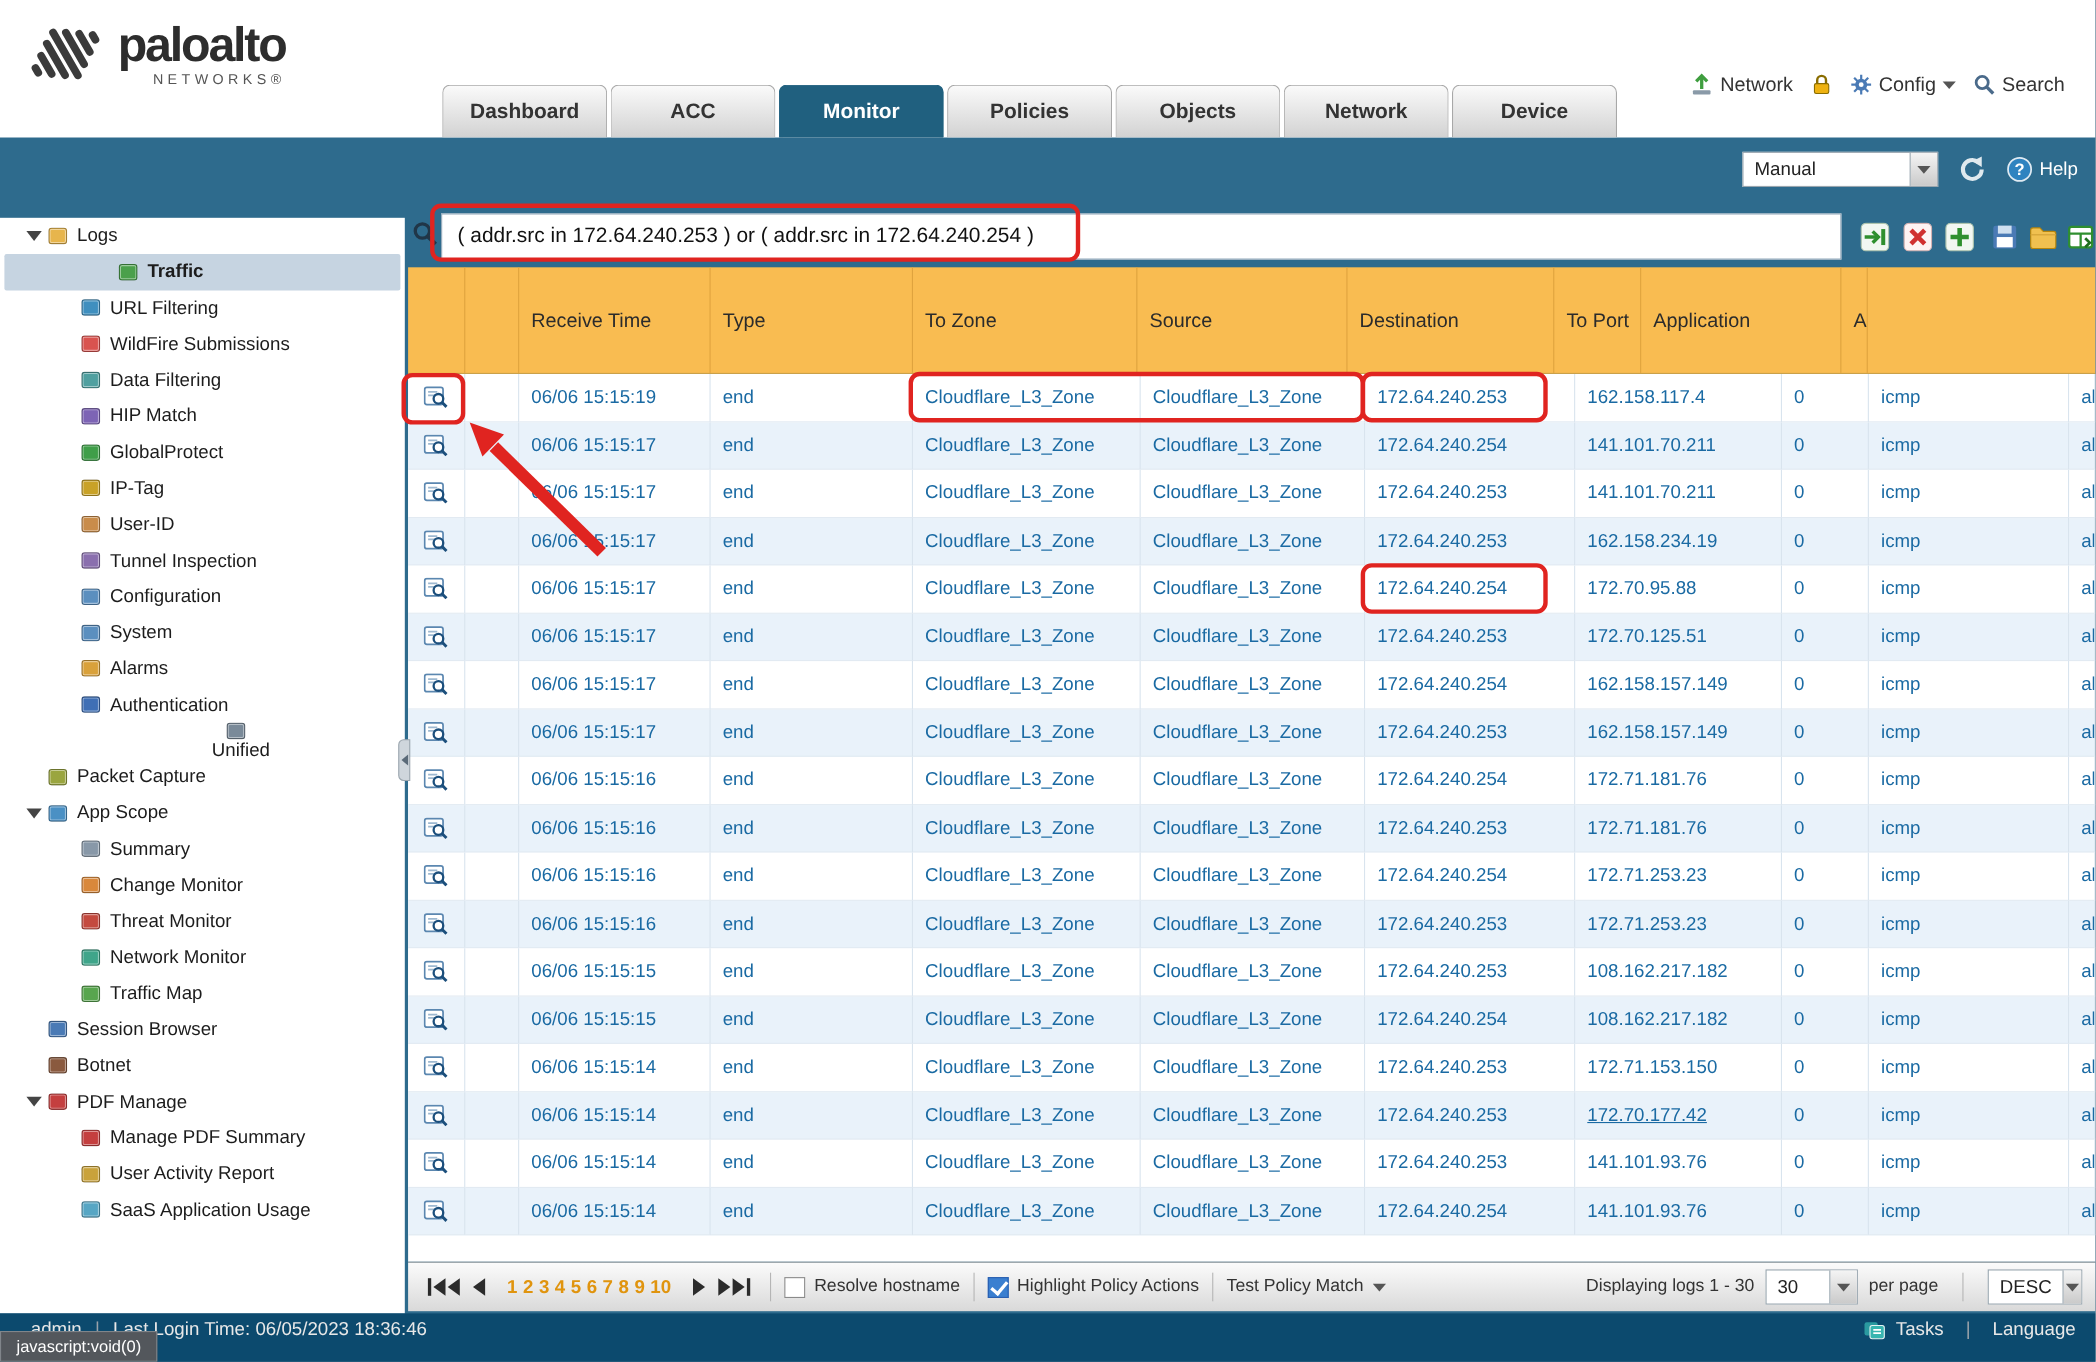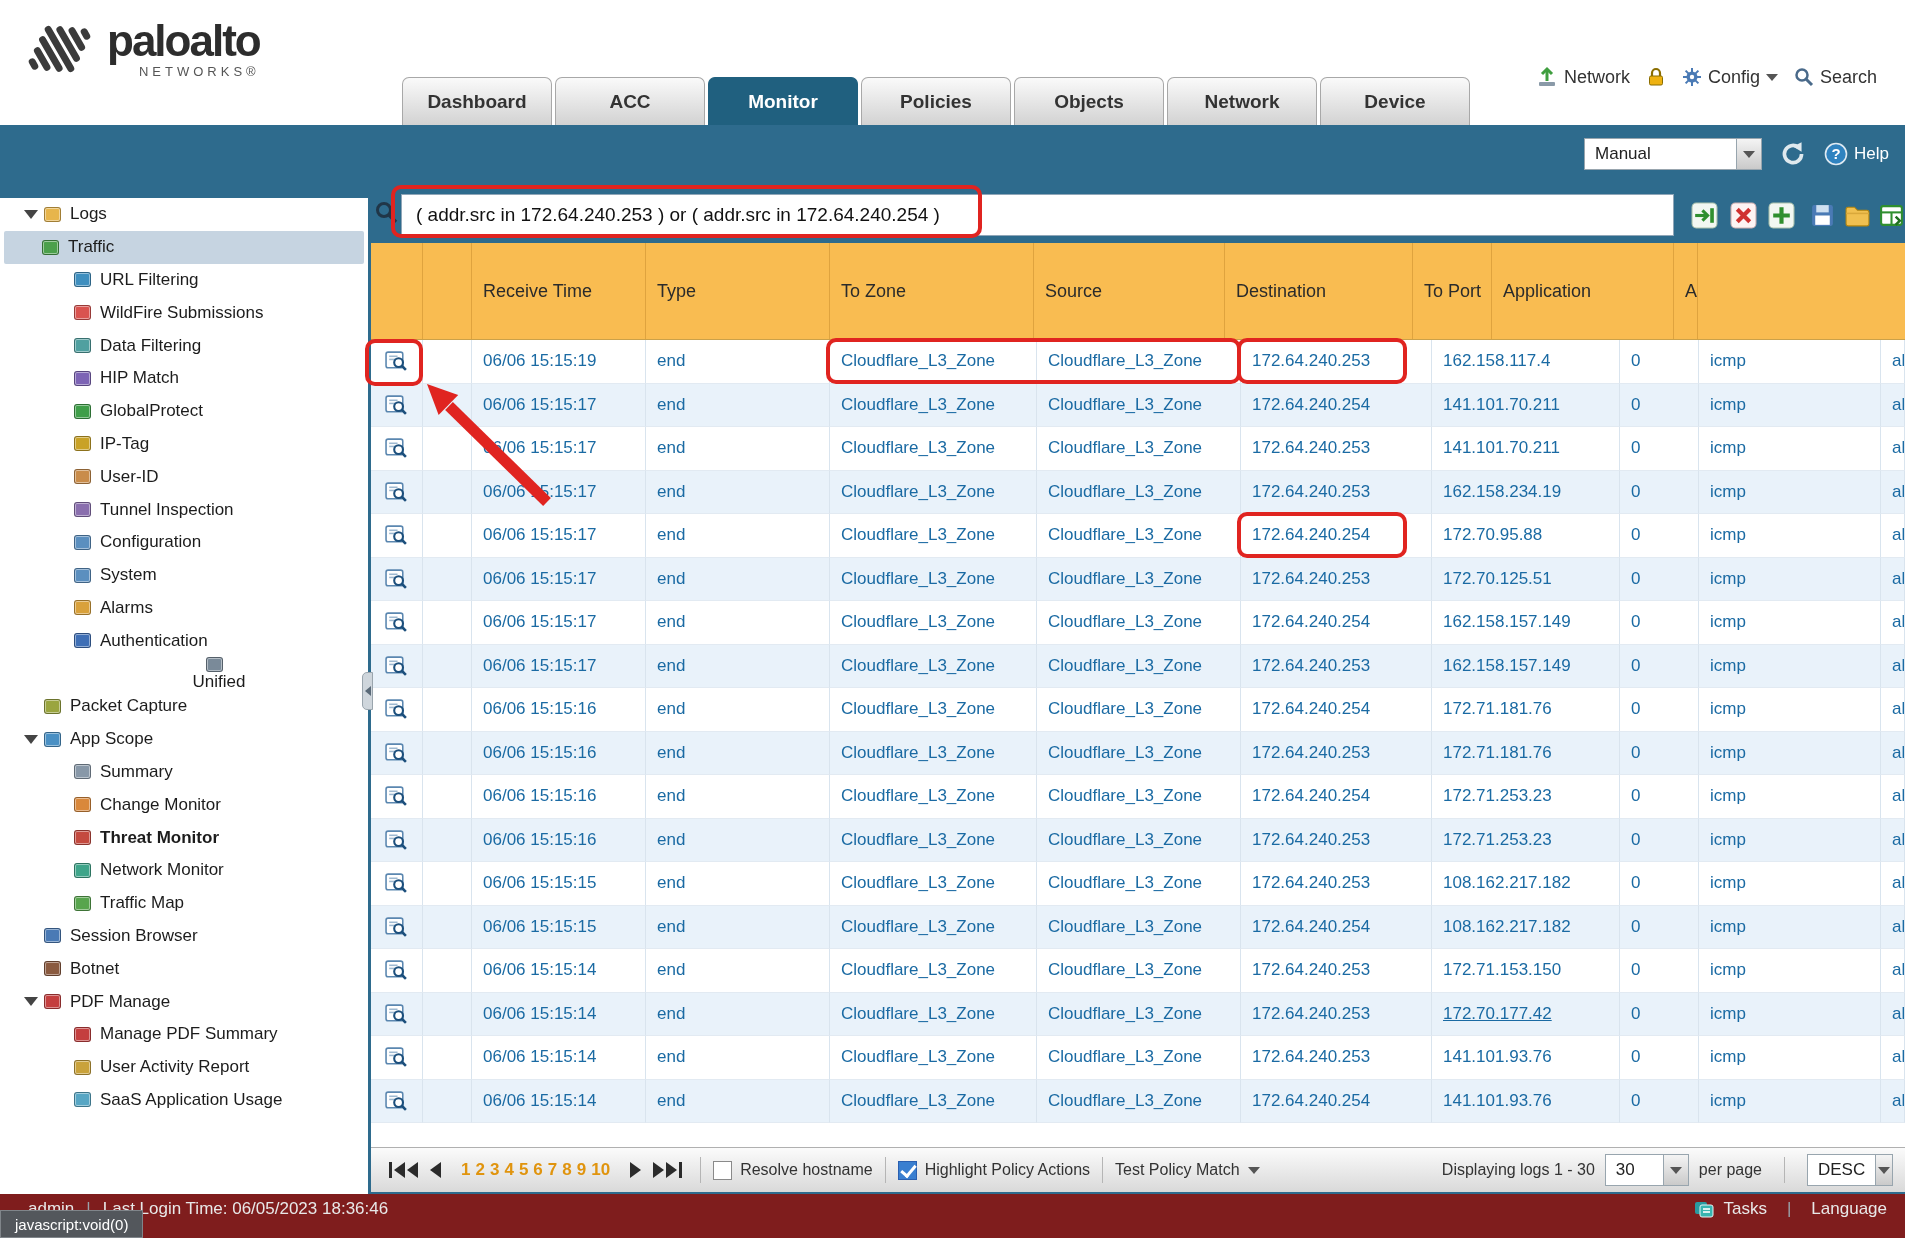--- a/index.html
+++ b/index.html
@@ -78,21 +78,21 @@
   .vsep{width:1px;height:26px;background:#b5b5b5;margin:0 12px;}
   .cb{width:19px;height:19px;background:#fff;border:1px solid #8a8a8a;display:inline-block;position:relative;
       margin-right:8px;flex:none;cursor:pointer;}
   .cb.checked{background:#3a7fd0;border-color:#2a5fb0;}
   .cb.checked::after{content:"";position:absolute;left:5px;top:0px;width:6px;height:12px;
       border:solid #fff;border-width:0 3px 3px 0;transform:rotate(40deg);}
   .pg-group{display:flex;align-items:center;}
   .rightgrp{margin-left:auto;display:flex;align-items:center;gap:10px;}
 
   
-  .statusbar{position:absolute;left:0;top:1194px;width:100%;height:44px;background:#7f1d1d;color:#e8e8e8;
+  .statusbar{position:absolute;left:0;top:1194px;width:100%;height:44px;background:#0c4a6e;color:#e8e8e8;
        font-size:17px;display:flex;align-items:flex-start;padding:5px 18px 0 28px;z-index:4;}
   .sb-sep{color:#9aa2aa;margin:0 12px;}
   .sb-right{margin-left:auto;display:flex;align-items:center;gap:8px;}
   .status-tooltip{position:absolute;left:0;top:1210px;height:28px;background:#53575c;border:1px solid #80858a;
        color:#fff;font-size:15px;display:flex;align-items:center;padding:0 14px;z-index:6;}
 
   
   .anno{position:absolute;border:4px solid #e02420;border-radius:10px;z-index:5;pointer-events:none;}
   .anno-arrow{position:absolute;z-index:5;pointer-events:none;}
 </style>
@@ -185,21 +185,21 @@
     </div>
   </div>
 
   <aside class="sidebar">
     <div>
         <div class="node" style="padding-left: 20px;">
           <span class="expander"></span>
           <span class="ico" style="background: rgb(231, 181, 76);"></span>
           <span>Logs</span>
         </div>
-        <div class="node selected" style="padding-left: 38px;">
+        <div class="node selected" style="padding-left: 104px; font-weight: bold;">
           <span class="ico" style="background: rgb(75, 160, 75);"></span>
           <span>Traffic</span>
         </div>
         <div class="node" style="padding-left: 70px;">
           <span class="ico" style="background: rgb(63, 143, 191);"></span>
           <span>URL Filtering</span>
         </div>
         <div class="node" style="padding-left: 70px;">
           <span class="ico" style="background: rgb(217, 83, 79);"></span>
           <span>WildFire Submissions</span>
@@ -258,21 +258,21 @@
           <span>App Scope</span>
         </div>
         <div class="node" style="padding-left: 70px;">
           <span class="ico" style="background: rgb(136, 152, 168);"></span>
           <span>Summary</span>
         </div>
         <div class="node" style="padding-left: 70px;">
           <span class="ico" style="background: rgb(217, 136, 59);"></span>
           <span>Change Monitor</span>
         </div>
-        <div class="node" style="padding-left: 70px; font-weight: bold;">
+        <div class="node" style="padding-left: 70px;">
           <span class="ico" style="background: rgb(196, 74, 63);"></span>
           <span>Threat Monitor</span>
         </div>
         <div class="node" style="padding-left: 70px;">
           <span class="ico" style="background: rgb(63, 165, 138);"></span>
           <span>Network Monitor</span>
         </div>
         <div class="node" style="padding-left: 70px;">
           <span class="ico" style="background: rgb(88, 165, 78);"></span>
           <span>Traffic Map</span>

